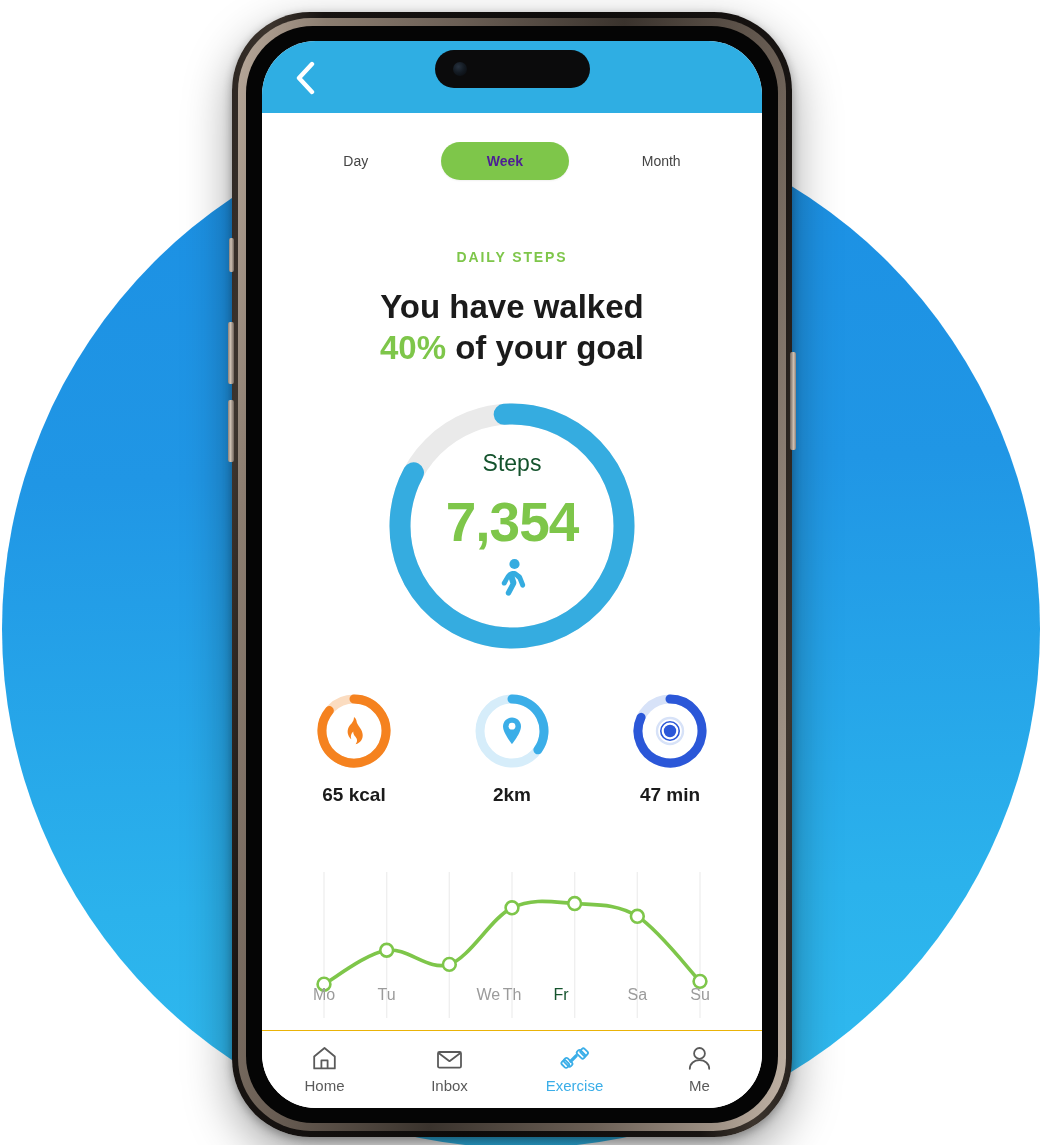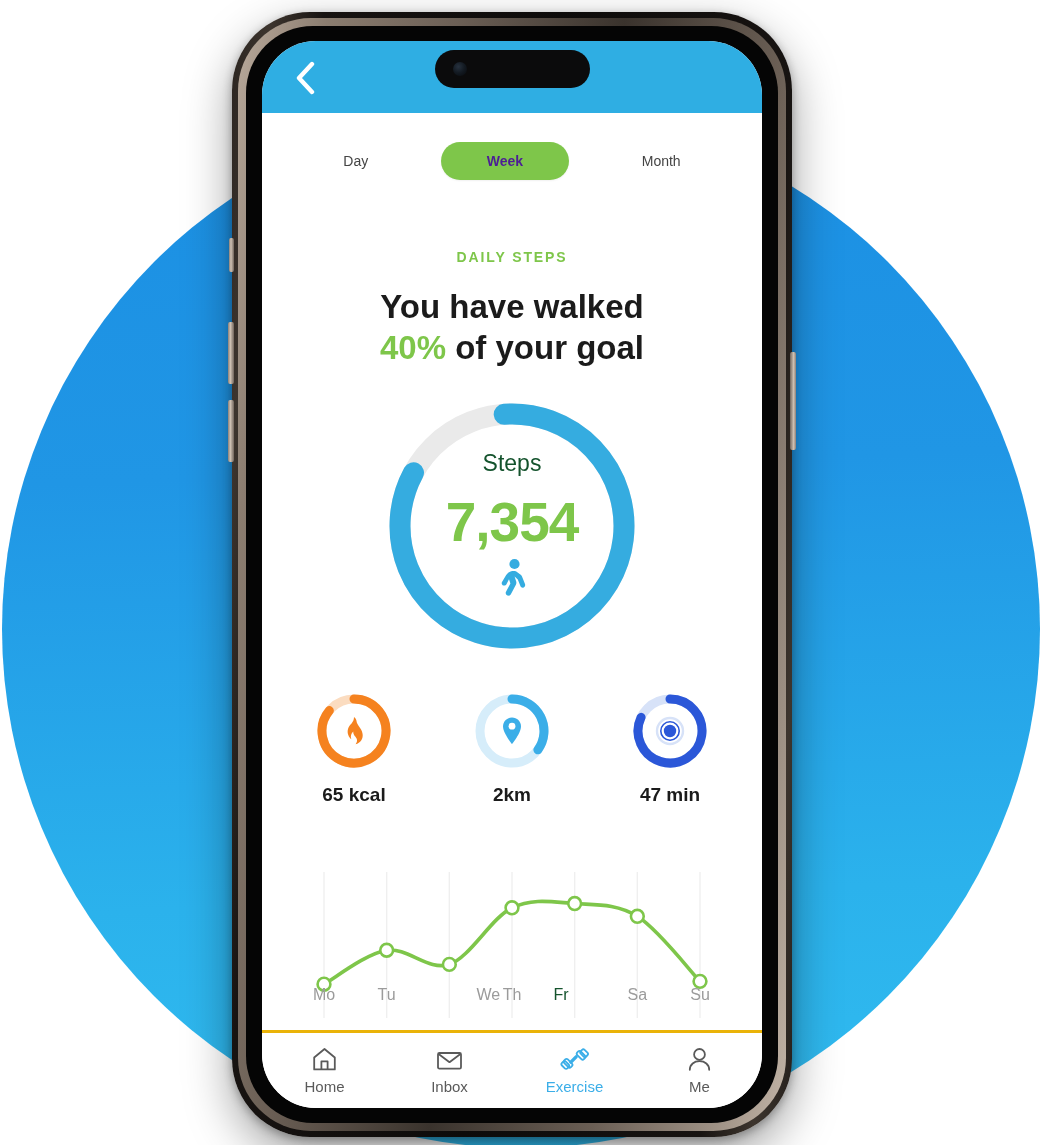--- a/index.html
+++ b/index.html
@@ -149,21 +149,21 @@
   }
   .day-label{
     position:absolute; font-size:16px; color:#9b9b9b; transform:translateX(-50%);
     text-align:center;
   }
 
   
   #bottom-nav{
     position:absolute; left:0; bottom:0; width:500px; height:78px;
     background:#ffffff;
-    border-top:3px solid #eab308;
+    border-top:1px solid #eab308;
     display:flex; 
   }
   .nav-item{
     flex:1; display:flex; flex-direction:column;
     align-items:center; justify-content:center; gap:5px; cursor:pointer;
   }
   .nav-label{ font-size:15px; color:#5a5a5a; }
   .nav-item.active .nav-label{ color:#3BAEE8; }
 </style>
 </head>

